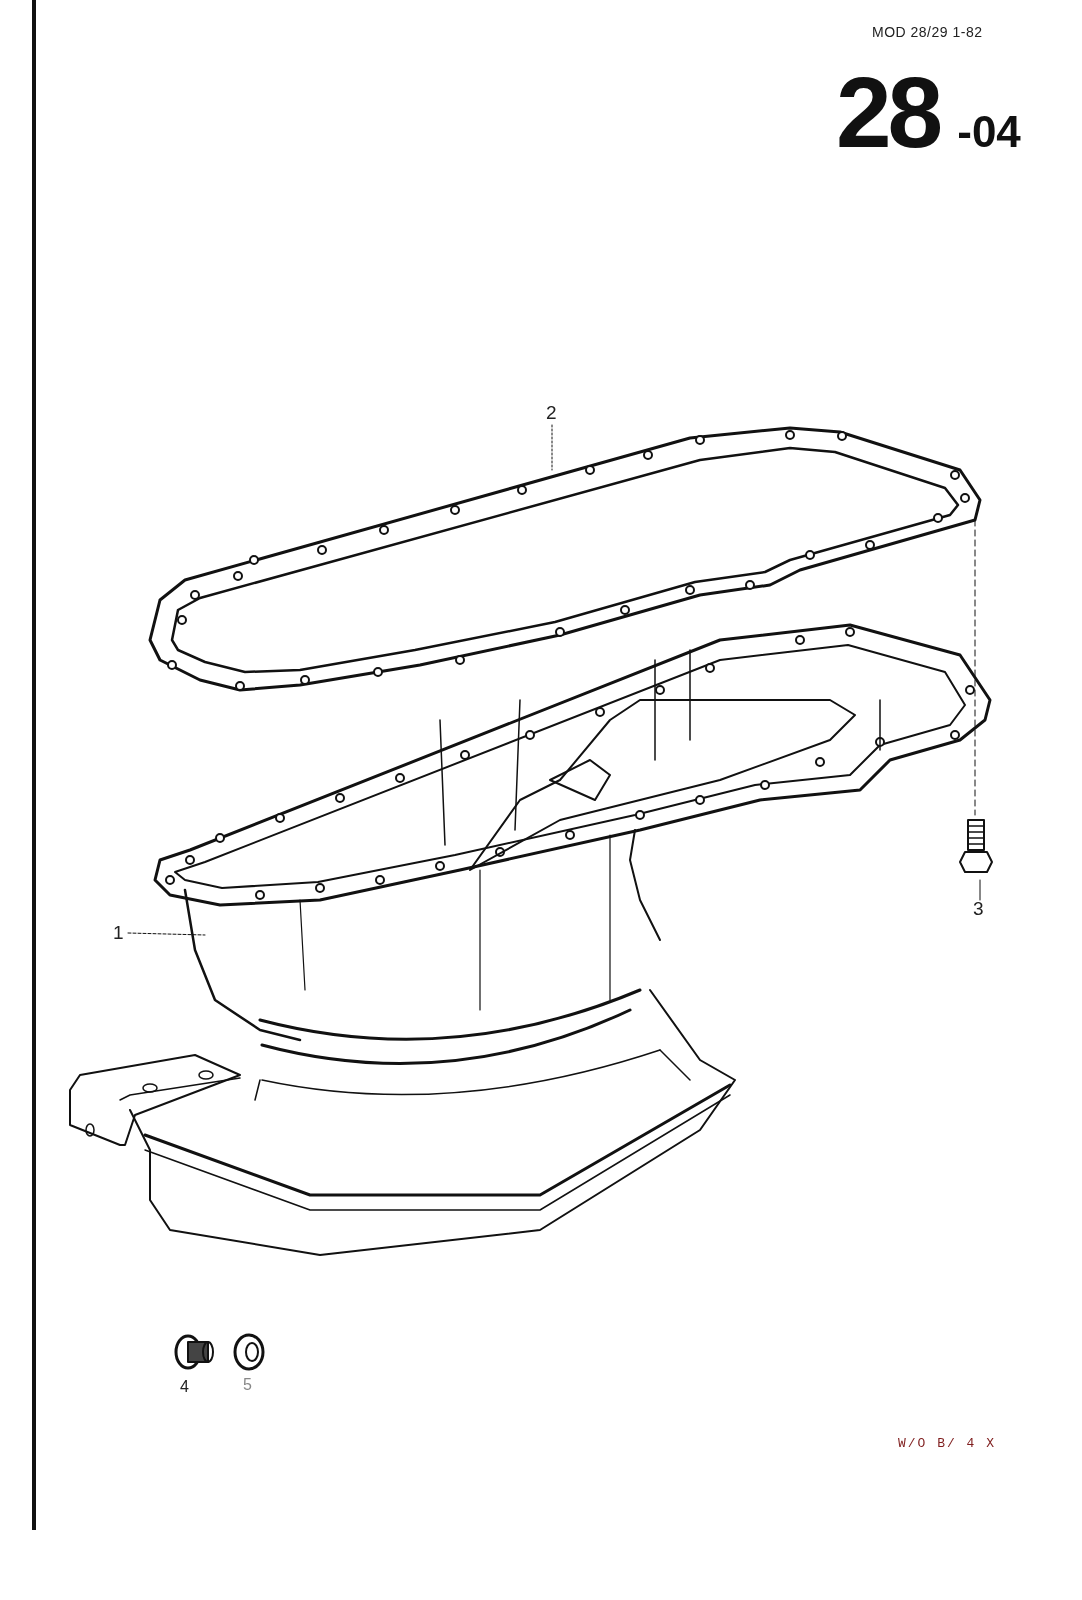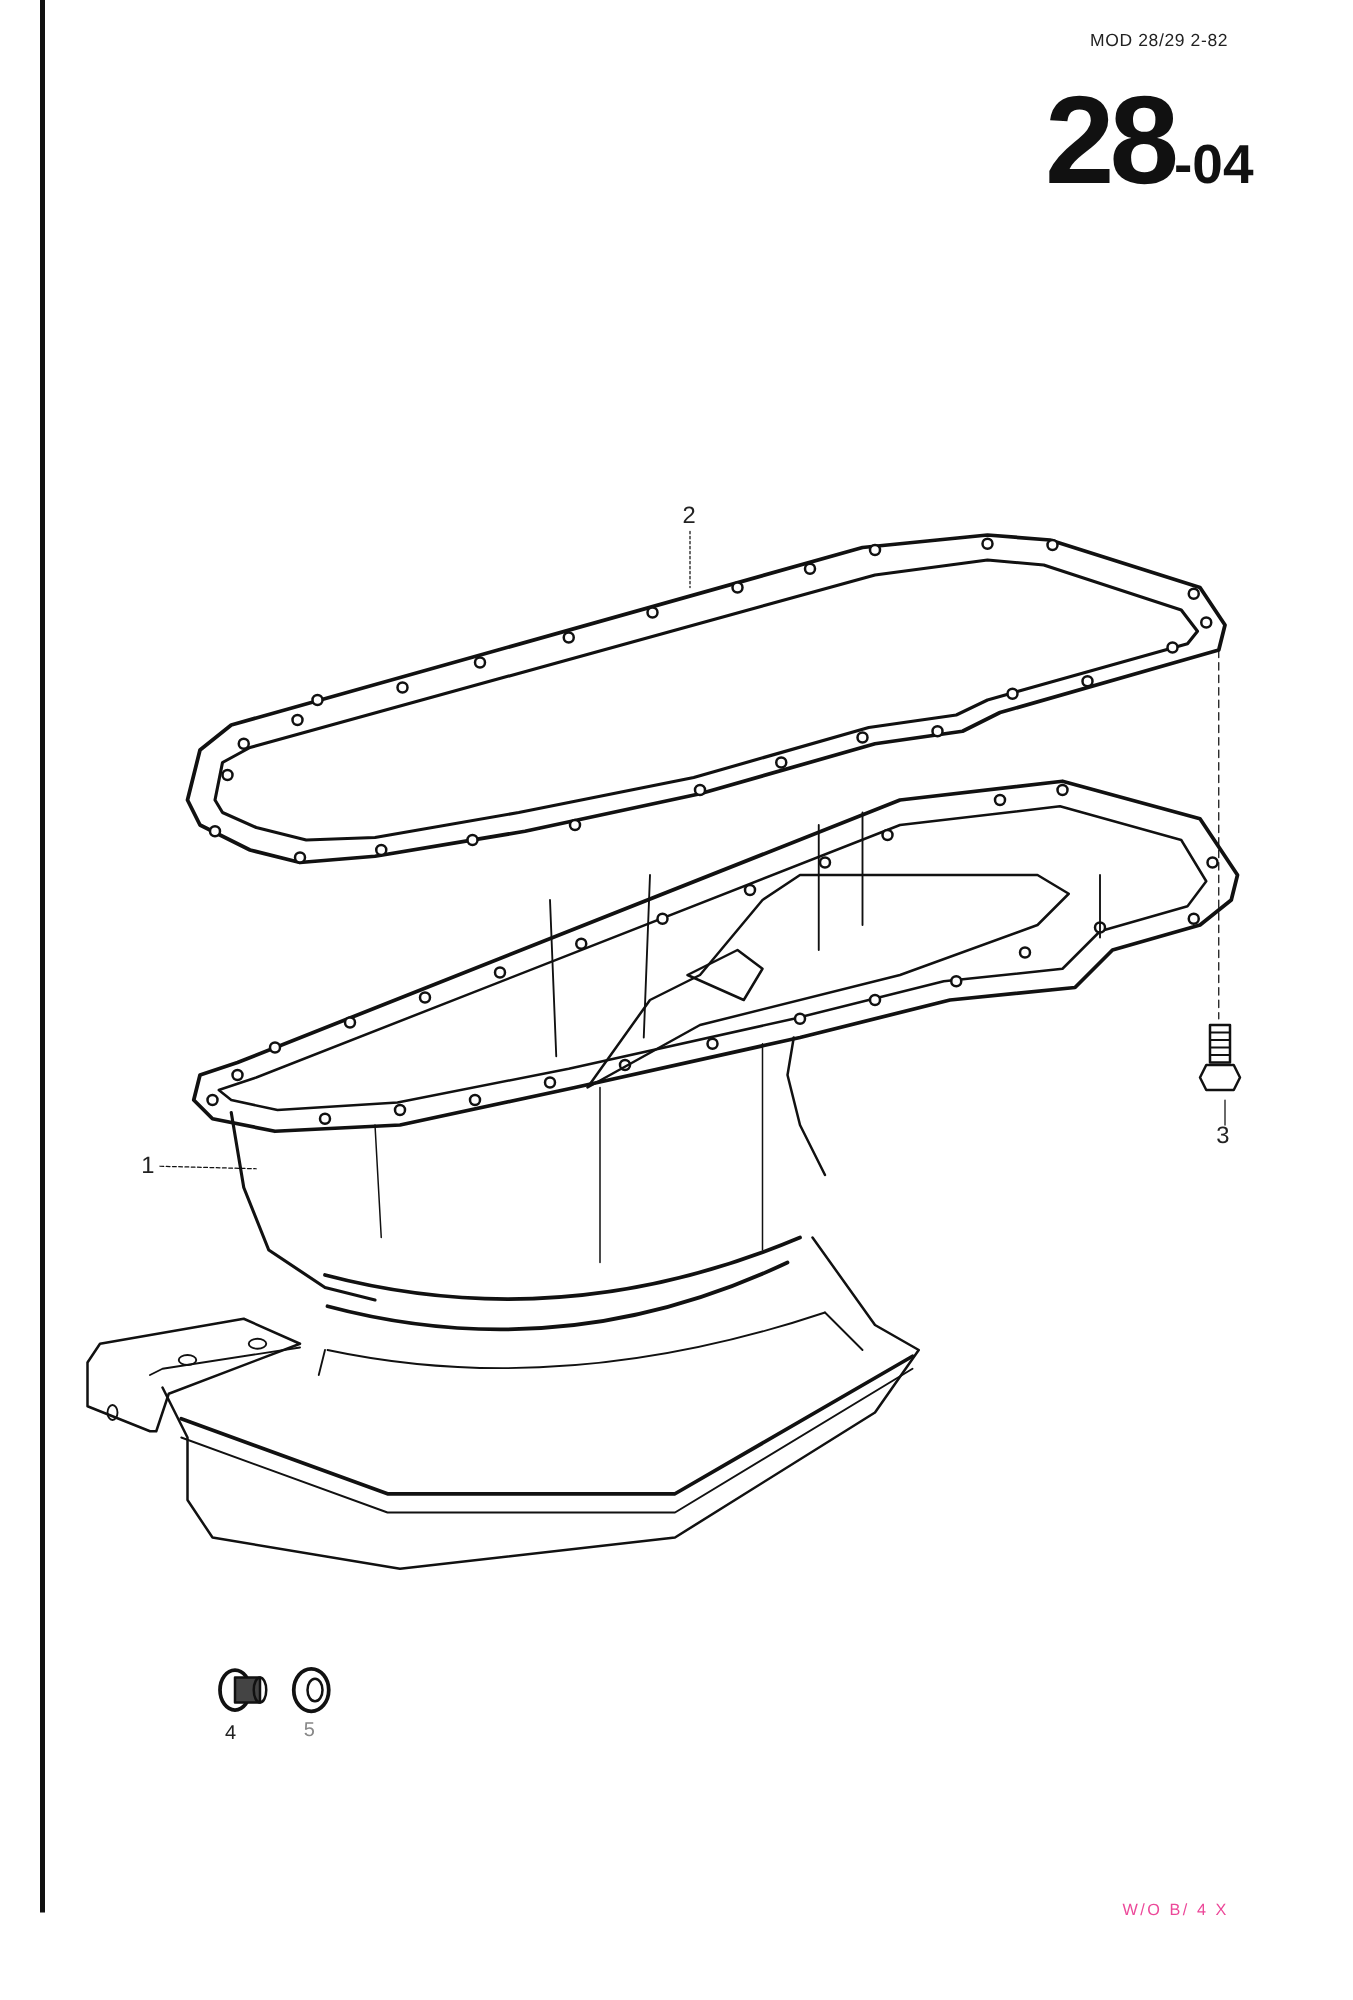--- a/index.html
+++ b/index.html
@@ -1,31 +1,31 @@
 <!DOCTYPE html>
 <html><head>
 <meta charset="utf-8">
 <style>
   html, body { margin: 0; padding: 0; background: #ffffff; }
   body { width: 1082px; height: 1600px; position: relative; overflow: hidden; font-family: "Liberation Sans", sans-serif; }
   .left-rule { position: absolute; left: 32px; top: 0; width: 4px; height: 1530px; background: #111; }
   .model-line { position: absolute; left: 872px; top: 24px; font-size: 14px; letter-spacing: 0.5px; color: #222; font-family: "Liberation Sans", sans-serif; }
   .section-num { position: absolute; left: 836px; top: 62px; color: #111; font-family: "Liberation Sans", sans-serif; font-weight: bold; line-height: 1; }
   .section-main { font-size: 100px; letter-spacing: -4px; }
-  .section-sub { font-size: 44px; margin-left: 0; }
+  .section-sub { font-size: 44px; margin-left: 18px; }
   .callout { position: absolute; font-size: 19px; color: #222; font-family: "Liberation Sans", sans-serif; }
-  .footer-mark { position: absolute; left: 898px; top: 1520px; font-size: 13px; color: #ec4899; letter-spacing: 2px; font-family: Liberation Sans, sans-serif; }
+  .footer-mark { position: absolute; left: 898px; top: 1436px; font-size: 13px; color: #7f1d1d; letter-spacing: 2px; font-family: Liberation Mono, monospace; }
   svg.drawing { position: absolute; left: 0; top: 0; }
 </style>
 </head>
 <body>
 
 <div class="left-rule"></div>
 
-<div class="model-line">MOD 28/29  2-82</div>
+<div class="model-line">MOD 28/29  1-82</div>
 
 <div class="section-num">
   <span class="section-main">28</span><span class="section-sub">-04</span>
 </div>
 
 <svg class="drawing" width="1082" height="1600" viewBox="0 0 1082 1600" fill="none" stroke="#111" stroke-linejoin="round" stroke-linecap="round">
 
   <g>
     <path d="M150 640 L160 600 L185 580 L690 438 L790 428 L840 432 L960 470 L980 500 L975 520 L940 530 L800 570 L770 585 L700 595 L560 635 L420 665 L300 685 L240 690 L200 680 L160 660 Z" stroke-width="3"></path>
     <path d="M172 640 L178 610 L200 598 L700 460 L790 448 L835 452 L945 488 L958 505 L950 515 L925 522 L790 560 L765 572 L695 582 L555 622 L415 650 L300 670 L245 672 L205 662 L178 650 Z" stroke-width="2.5"></path>

